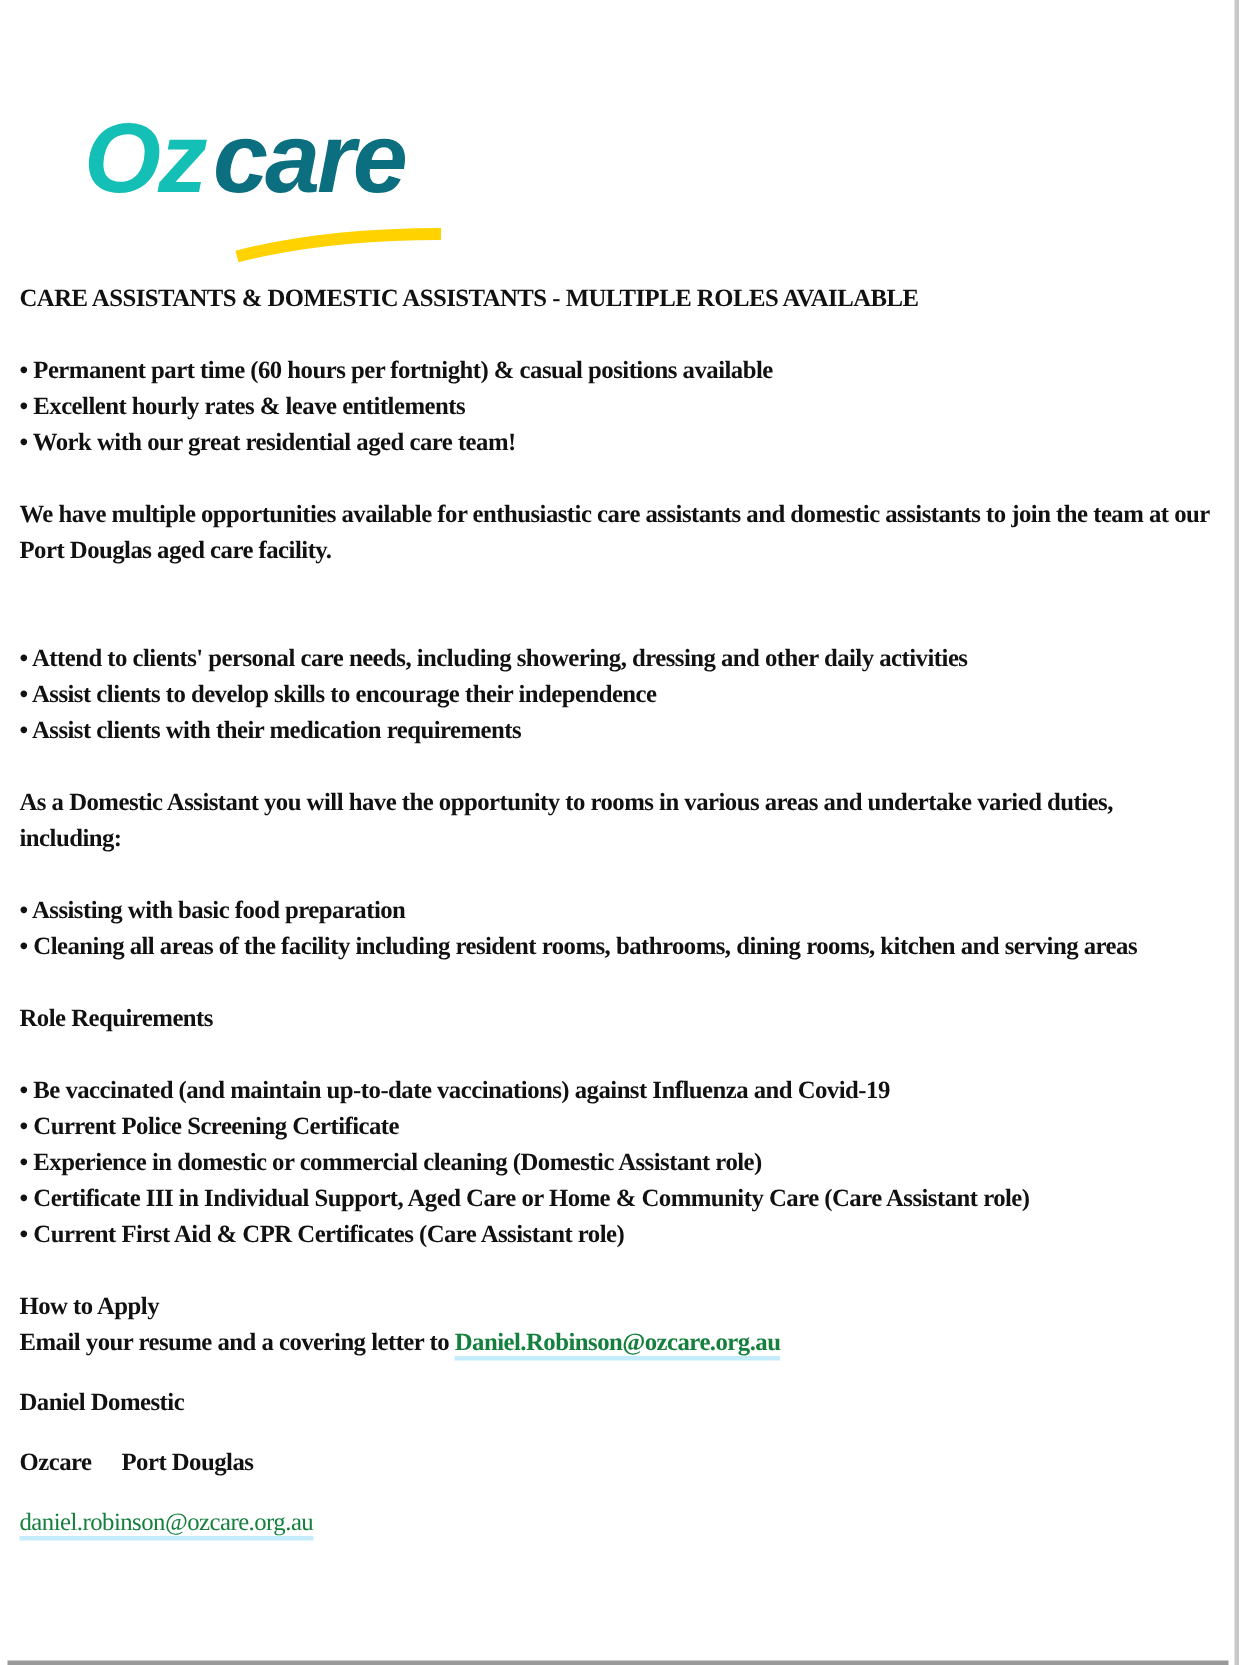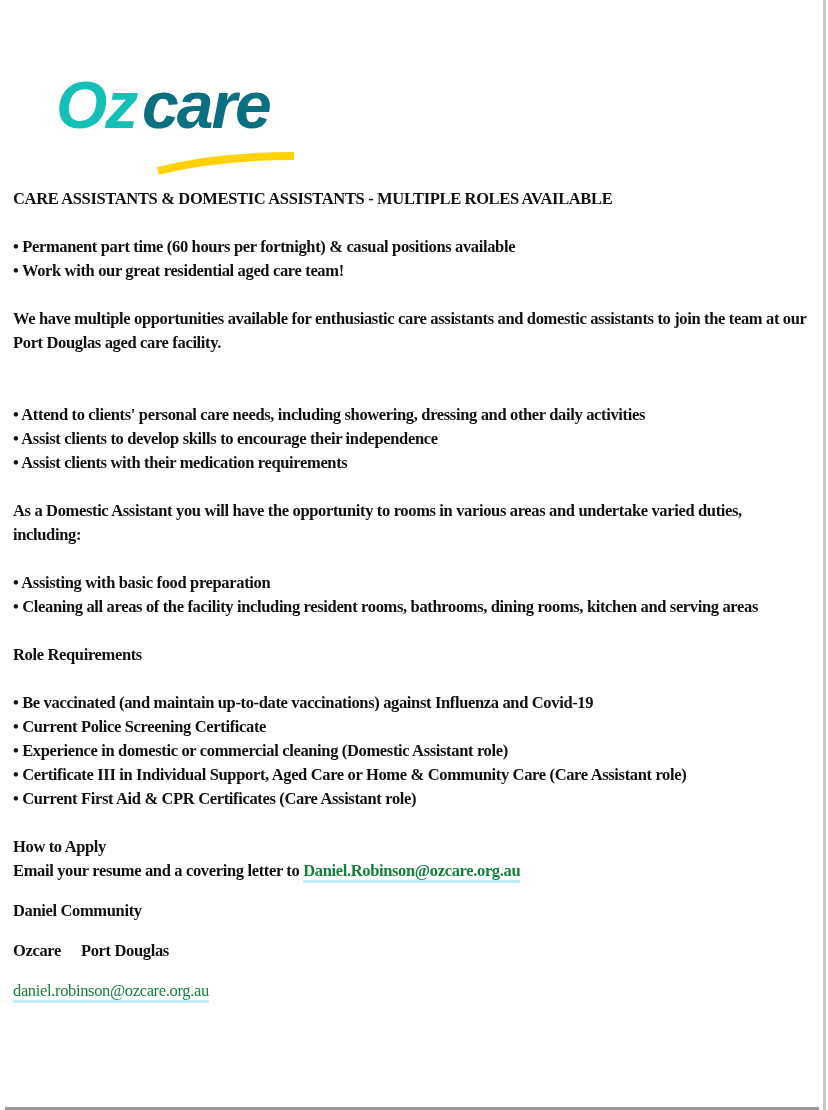--- a/index.html
+++ b/index.html
@@ -39,20 +39,21 @@
     <text x="86" y="58" font-family="Liberation Sans, sans-serif" font-size="66" font-weight="bold" font-style="italic" letter-spacing="-2" fill="#0b6f80">care</text>
     <path d="M102 101 Q 160 86 238 86" stroke="#ffd200" stroke-width="8" fill="none" stroke-linecap="butt"></path>
   </svg>
 </div>
 
 <div class="content">
   <p>CARE ASSISTANTS &amp; DOMESTIC ASSISTANTS - MULTIPLE ROLES AVAILABLE</p>
   <div class="gap"></div>
 
   <p>• Permanent part time (60 hours per fortnight) &amp; casual positions available</p>
+  <p>• Excellent hourly rates &amp; leave entitlements</p>
   <p>• Work with our great residential aged care team!</p>
   <div class="gap"></div>
 
   <p>We have multiple opportunities available for enthusiastic care assistants and domestic assistants to join the team at our Port Douglas aged care facility.</p>
   <div class="gap"></div>
 
   <div class="gap"></div>
   <p>• Attend to clients' personal care needs, including showering, dressing and other daily activities</p>
   <p>• Assist clients to develop skills to encourage their independence</p>
   <p>• Assist clients with their medication requirements</p>
@@ -70,20 +71,20 @@
   <p>• Current Police Screening Certificate</p>
   <p>• Experience in domestic or commercial cleaning (Domestic Assistant role)</p>
   <p>• Certificate III in Individual Support, Aged Care or Home &amp; Community Care (Care Assistant role)</p>
   <p>• Current First Aid &amp; CPR Certificates (Care Assistant role)</p>
   <div class="gap"></div>
 
   <p>How to Apply</p>
   <p><span>Email your resume and a covering letter to </span><a class="email-link" href="#">Daniel.Robinson@ozcare.org.au</a></p>
   <div class="gap-s"></div>
 
-  <p>Daniel Community</p>
+  <p>Daniel Domestic</p>
   <div class="gap-s"></div>
 
   <p><span>Ozcare</span><span class="tab"></span><span>Port Douglas</span></p>
   <div class="gap-s"></div>
 
   <p class="regular"><a class="email-link" href="#">daniel.robinson@ozcare.org.au</a></p>
 </div>
 
 </body></html>

